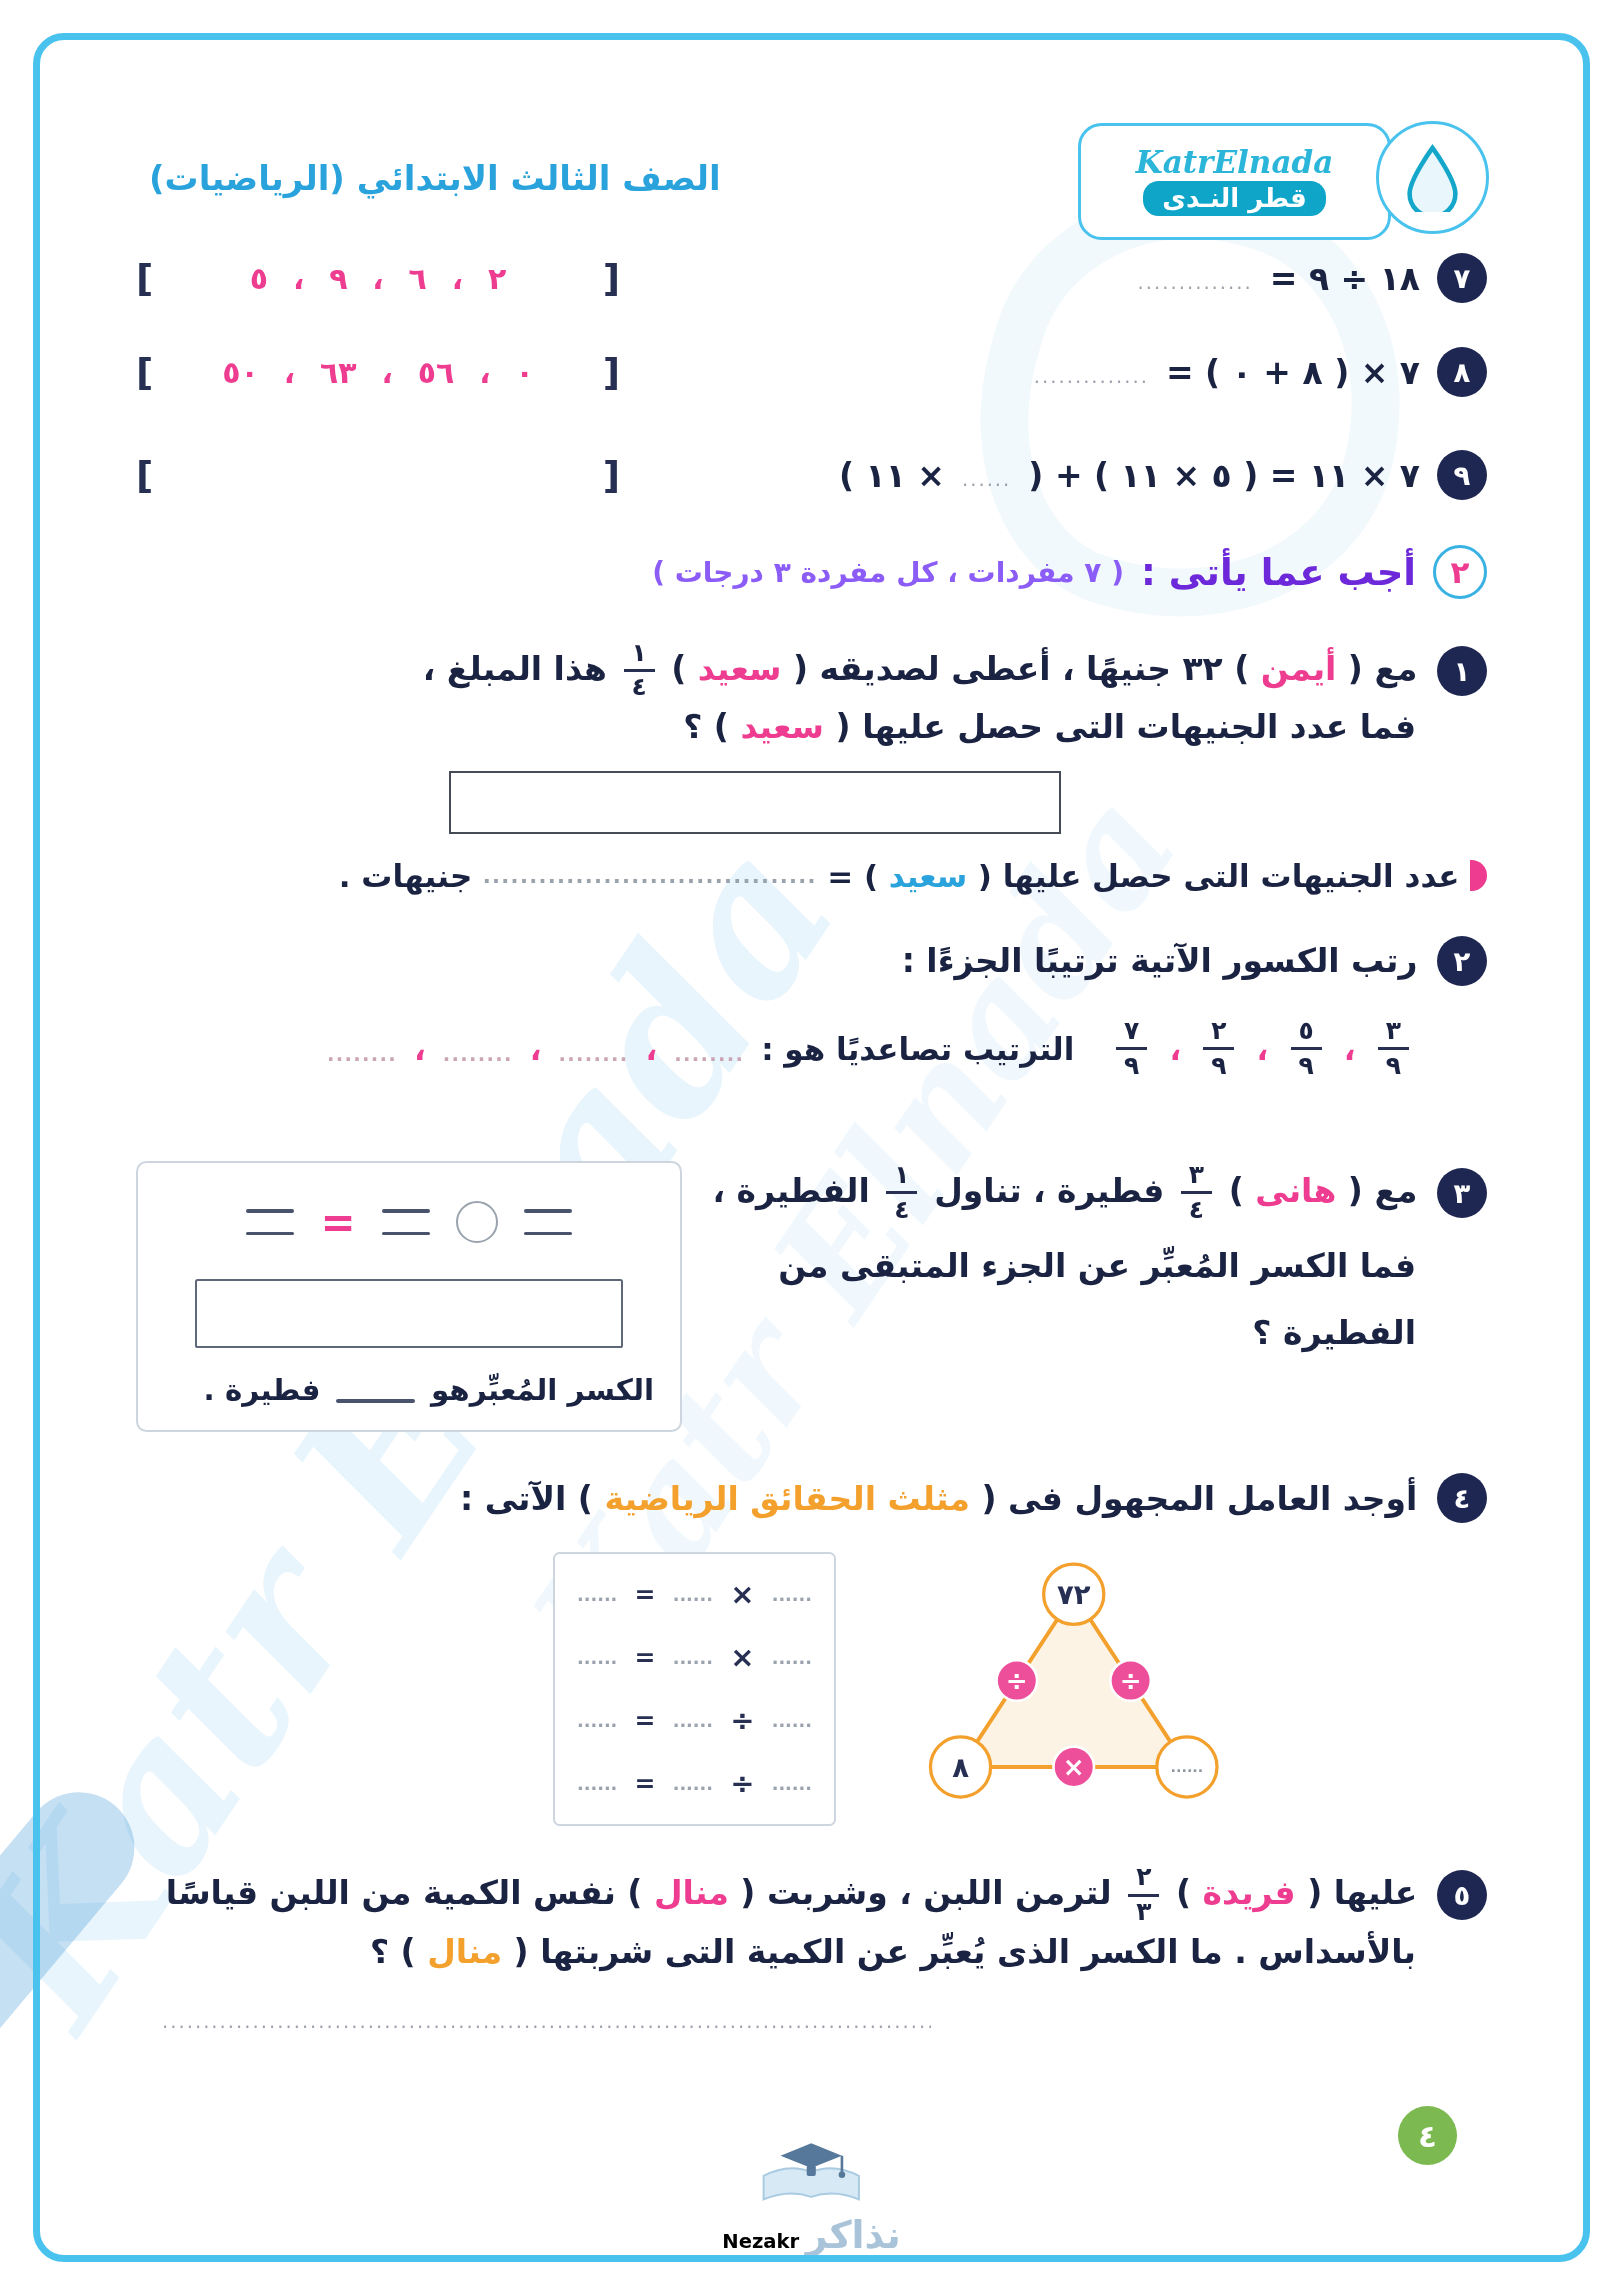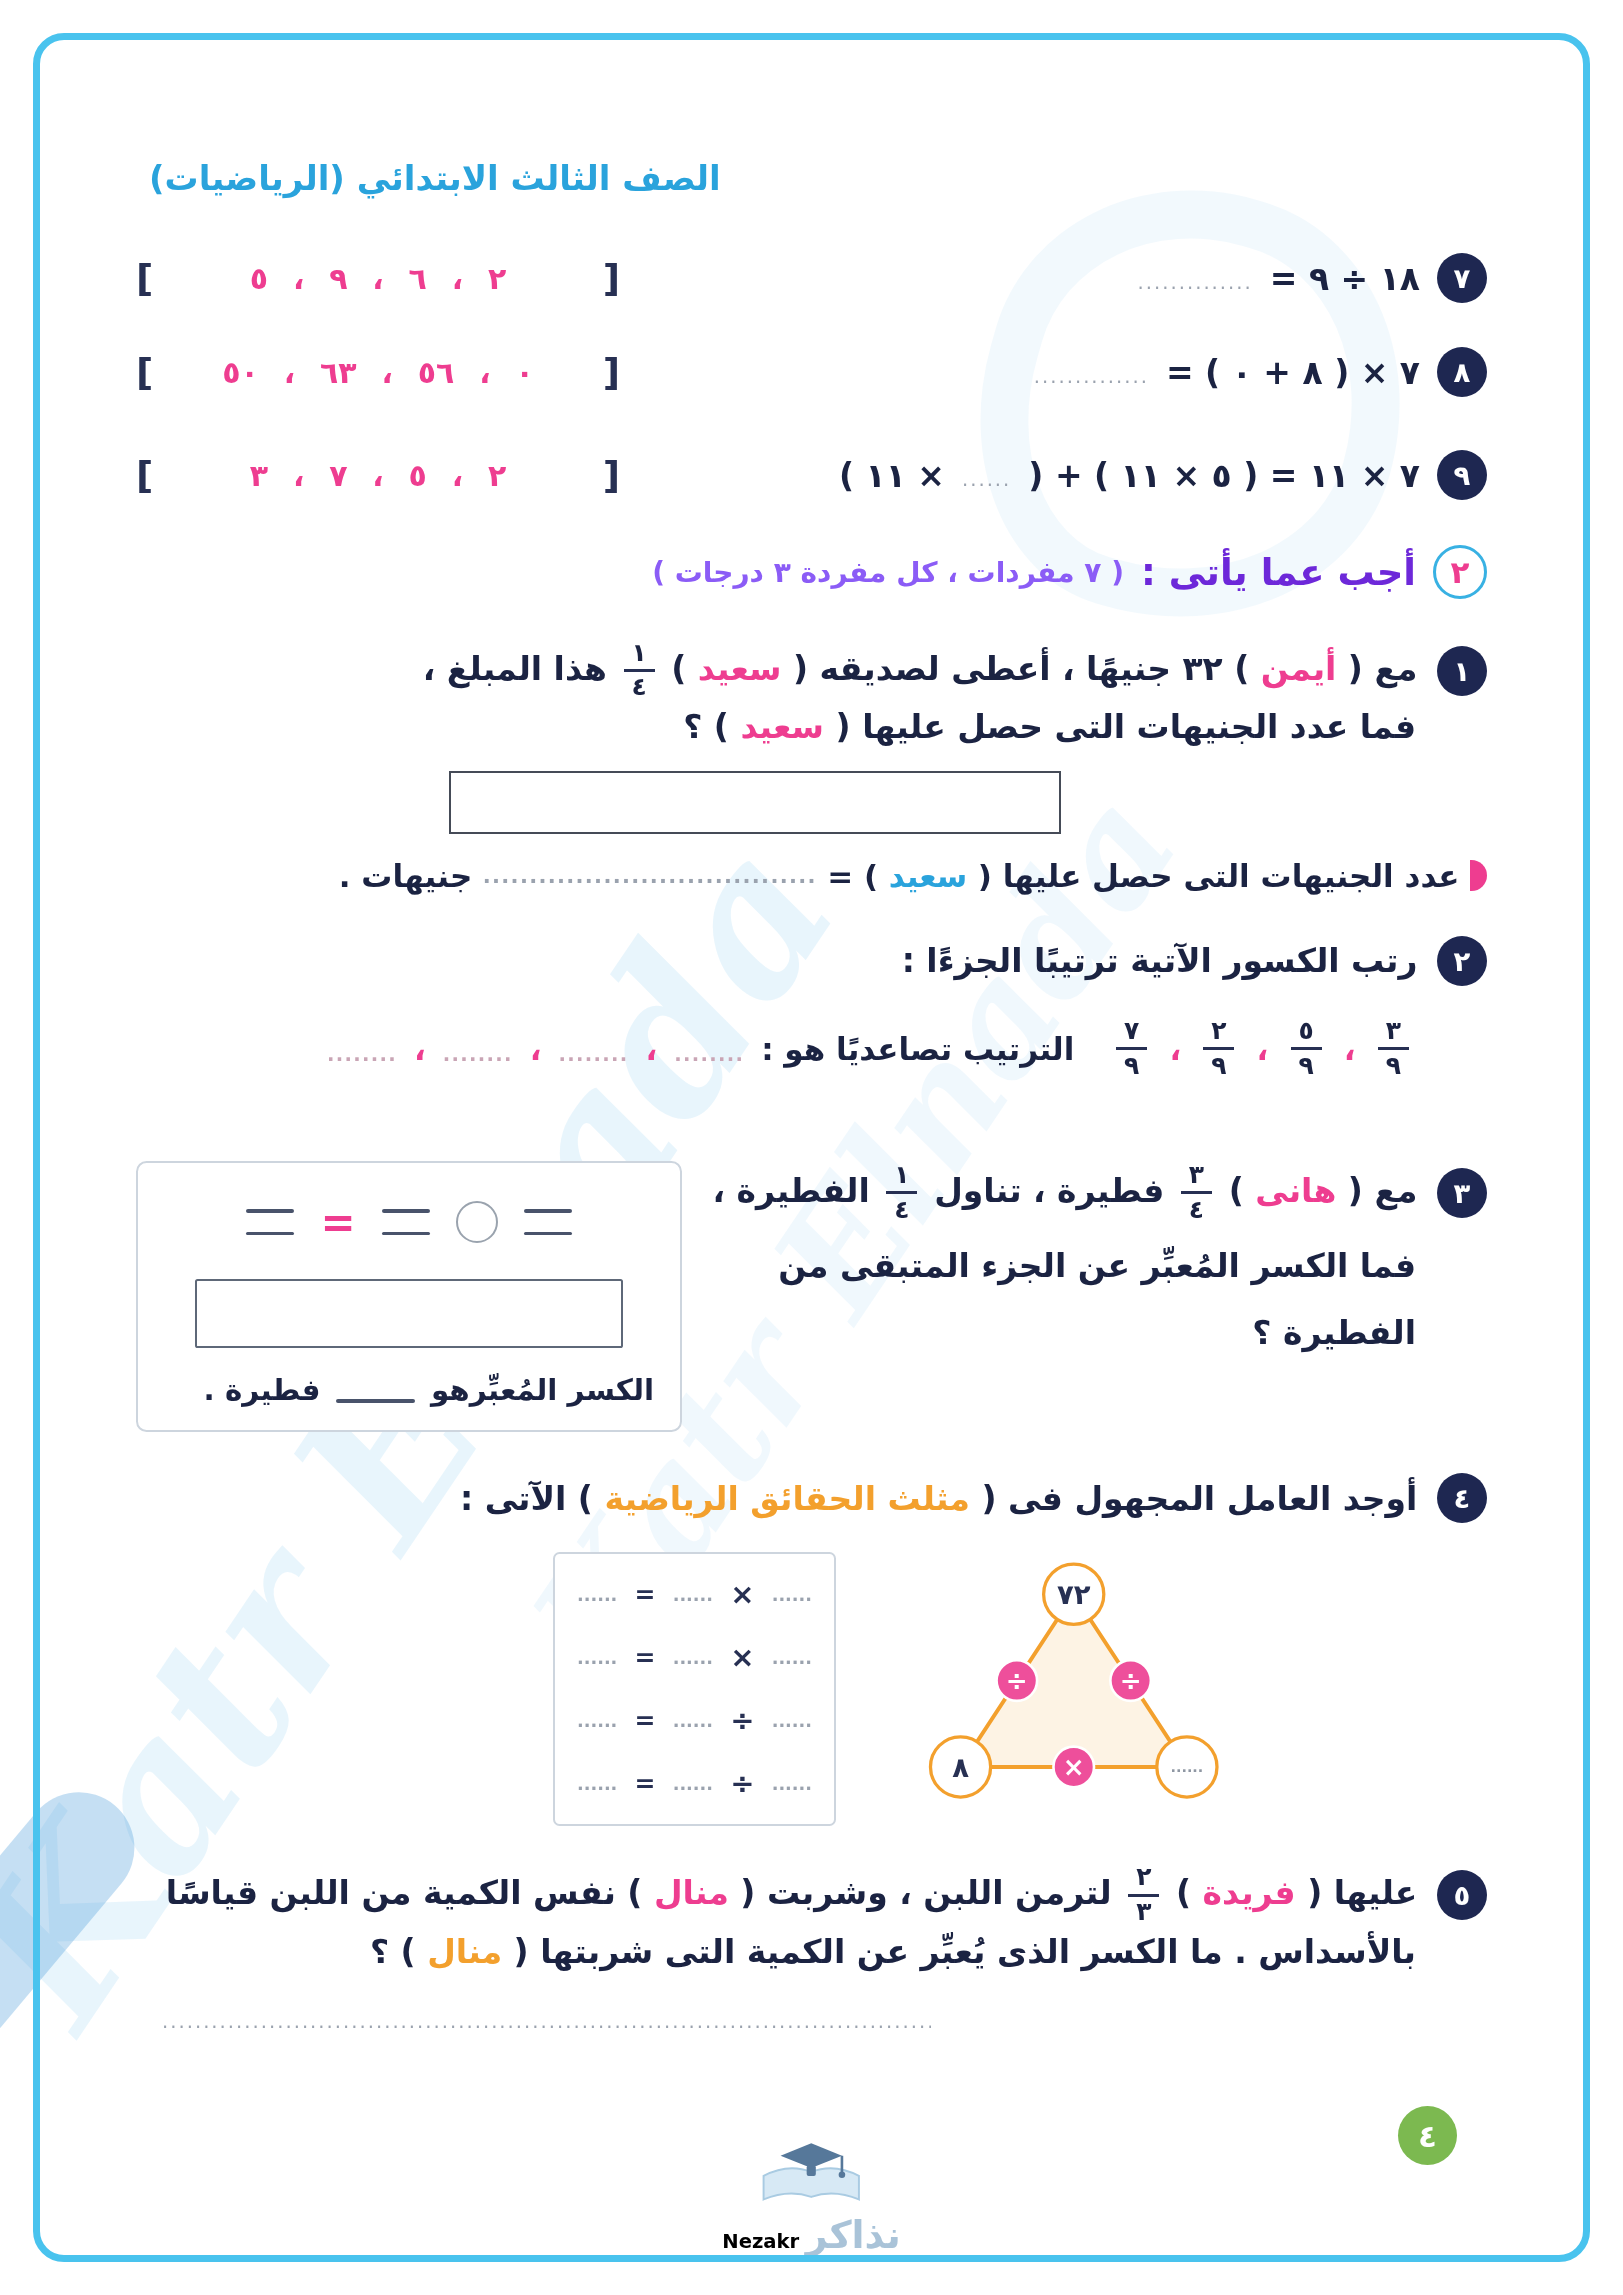--- a/index.html
+++ b/index.html
@@ -115,20 +115,31 @@
 
 <div class="page">
   <div class="wm-ring"></div>
   <div class="wm-text wm1">Katr Elnada</div>
   <div class="wm-text wm2">Katr Elnada</div>
   <div class="wm-band"></div>
   <div class="frame"></div>
 
   <div class="header-title">الصف الثالث الابتدائي (الرياضيات)</div>
 
+  <div class="logo">
+    <div class="logo-pill">
+      <span class="logo-latin">KatrElnada</span>
+      <span class="logo-banner">قطر النـدى</span>
+    </div>
+    <div class="logo-drop">
+      <svg width="55" height="68" viewBox="0 0 84 104">
+        <path d="M42 6 C42 6 7 54 7 76 a35 35 0 0 0 70 0 C77 54 42 6 42 6 Z" fill="#e9f7fc" stroke="#14a7ca" stroke-width="7"></path>
+      </svg>
+    </div>
+  </div>
 
   <div class="main">
 
     <div class="mcq">
       <span class="qnum">٧</span>
       <span class="expr">١٨ ÷ ٩ =</span>
       <span class="idots">..............</span>
       <span class="choices">
         <span class="bracket">[</span>
         <span class="choice-items">٢ ، ٦ ، ٩ ، ٥</span>
@@ -147,21 +158,20 @@
       </span>
     </div>
 
     <div class="mcq row-q9">
       <span class="qnum">٩</span>
       <span class="expr">٧ × ١١ = ( ٥ × ١١ ) + (</span>
       <span class="idots">......</span>
       <span class="expr">× ١١ )</span>
       <span class="choices">
         <span class="bracket">[</span>
-        <span class="choice-items">٢ ، ٥ ، ٧ ، ٣</span>
         <span class="bracket">]</span>
       </span>
     </div>
 
     <div class="sec">
       <span class="sec-circle">٢</span>
       <span class="sec-title">أجب عما يأتى :</span>
       <span class="sec-note">( ٧ مفردات ، كل مفردة ٣ درجات )</span>
     </div>
 

